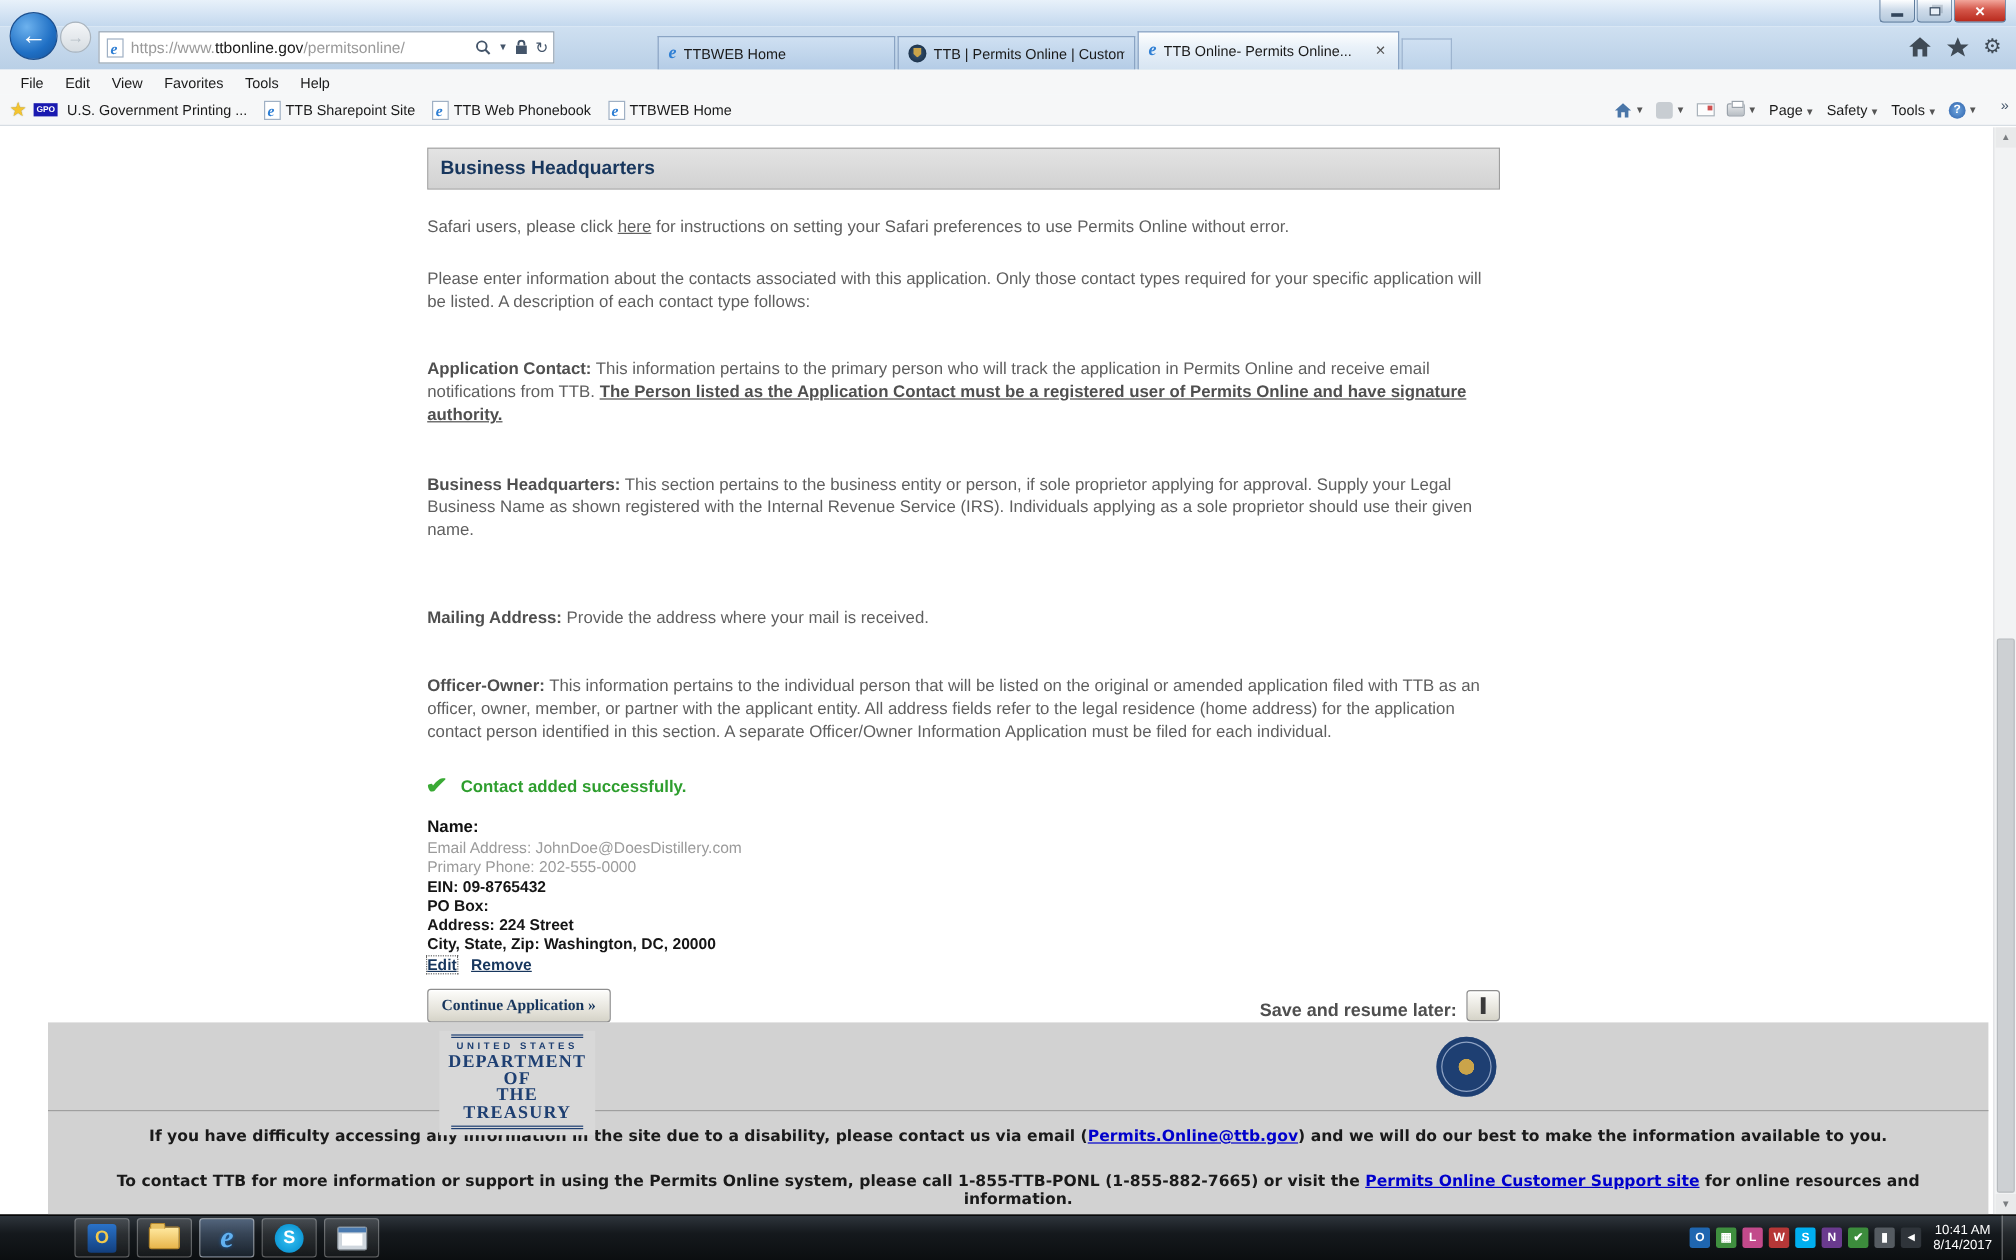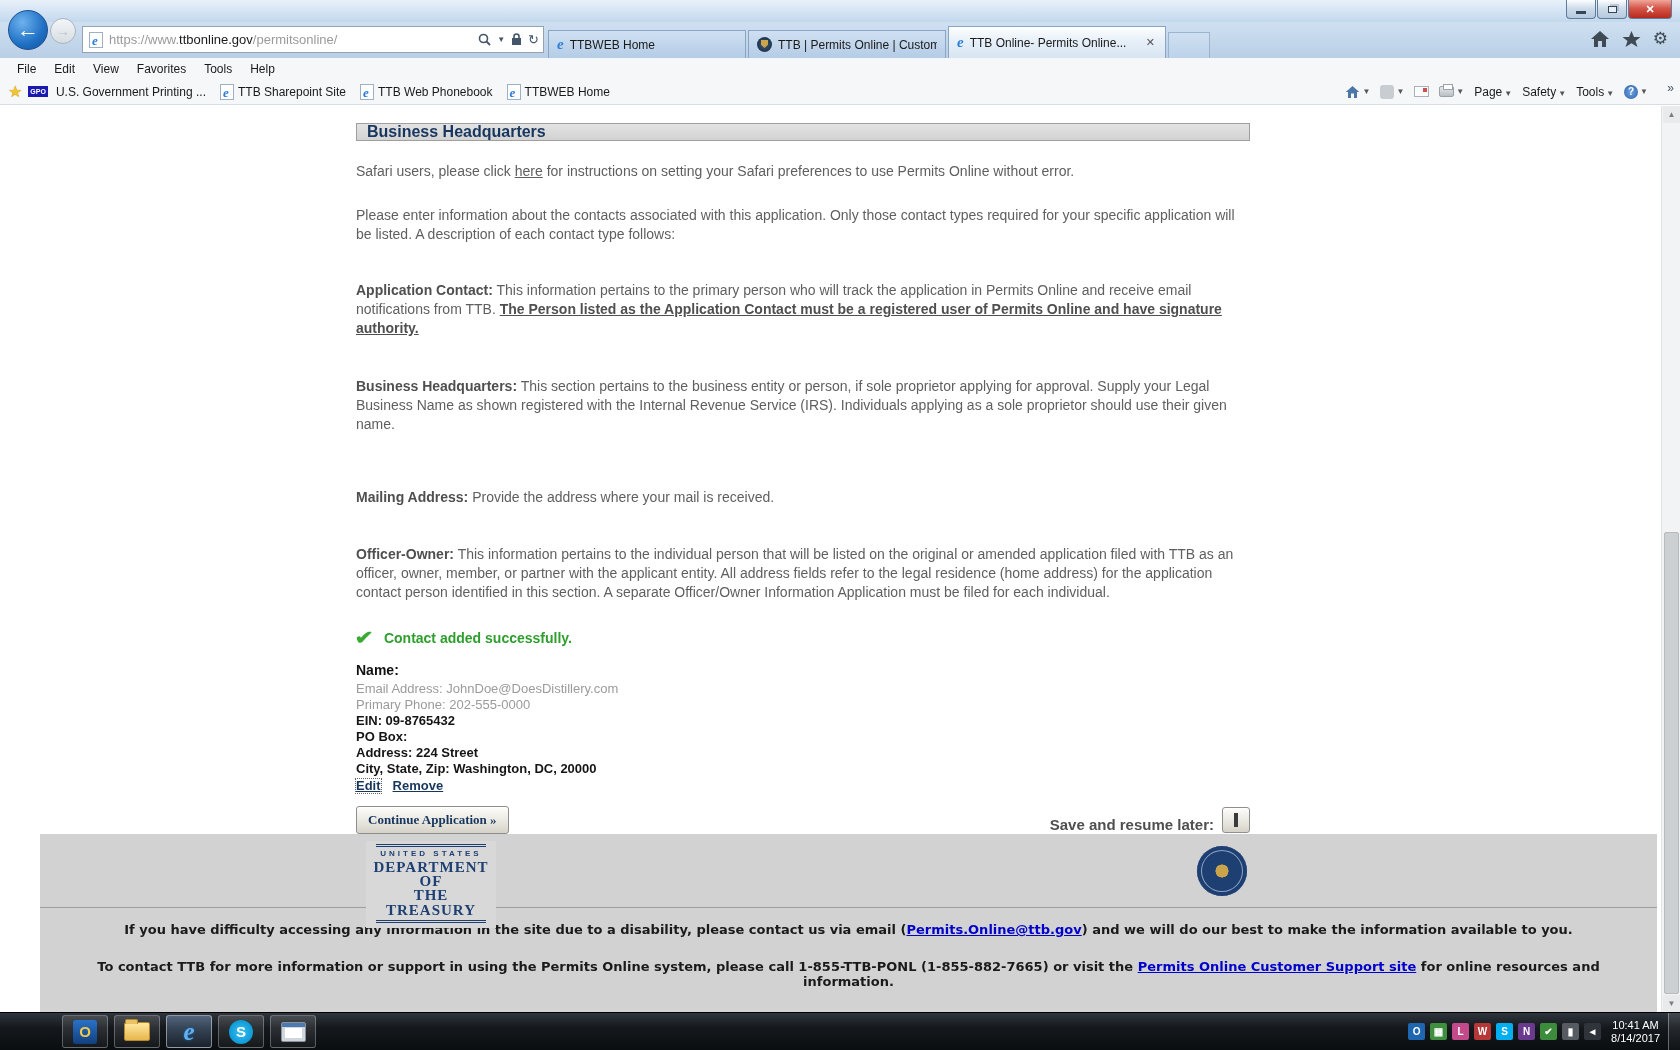--- a/index.html
+++ b/index.html
@@ -19,21 +19,21 @@
   .glyph-restore { width:9px; height:7px; border:1px solid #33465c; box-shadow:2px -2px 0 -0px #33465c33; background:#e8eff7; }
 
   .navband { position:absolute; left:0; top:22px; right:0; height:36px;
     background:linear-gradient(#cfe0f1,#b9cfe6); }
   .nav-back { position:absolute; left:8px; top:-12px; width:40px; height:40px; border-radius:50%;
     background:radial-gradient(circle at 35% 30%, #6db2ee, #1f6fc4 60%, #15529a); border:1px solid #1b4f8f;
     color:#fff; font-size:22px; display:flex; align-items:center; justify-content:center; }
   .nav-fwd { position:absolute; left:50px; top:-4px; width:26px; height:26px; border-radius:50%;
     background:linear-gradient(#f4f6f8,#d7dde2); border:1px solid #aab4bd; color:#b8c0c8; font-size:14px;
     display:flex; align-items:center; justify-content:center; }
-  .addressbar { position:absolute; left:82px; top:4px; width:462px; height:27px; background:#fff;
+  .addressbar { position:absolute; left:82px; top:4px; width:380px; height:27px; background:#fff;
     border:1px solid #8workers; border:1px solid #93a3b3; display:flex; align-items:center; padding:0 4px; }
   .addr-favicon { width:16px; height:16px; margin:0 6px 0 2px; }
   .addr-url { flex:1; font-size:13px; color:#9a9a9a; white-space:nowrap; overflow:hidden; }
   .addr-url .domain { color:#1a1a1a; }
   .addr-icons { display:flex; align-items:center; gap:6px; color:#44556a; }
   .addr-icons .caret { font-size:8px; color:#44556a; }
 
   .tabstrip { position:absolute; left:548px; top:2px; right:80px; height:34px; display:flex; align-items:flex-end; }
   .tab { height:28px; display:flex; align-items:center; padding:0 8px; font-size:12px; color:#1a1a1a;
     background:linear-gradient(#cfe0f2,#b4cce6); border:1px solid #8aa4c4; border-bottom:0; margin-right:2px; width:198px; }
@@ -72,21 +72,21 @@
   
   .viewport { position:absolute; left:0; top:106px; right:0; bottom:0; background:#fff; overflow:hidden; }
   .scrollbar { position:absolute; right:0; top:0; bottom:0; width:19px; background:#f2f3f4; border-left:1px solid #e0e2e4; }
   .sb-arrow { position:absolute; left:1px; width:17px; height:17px; background:#e9eaeb; color:#7a7d80; font-size:8px; text-align:center; line-height:17px; }
   .sb-up { top:0; } .sb-down { bottom:0; }
   .sb-thumb { position:absolute; left:2px; width:15px; top:47%; bottom:18px; background:#cdd0d3; border:1px solid #b6babd; border-radius:2px; }
 
   .page-inner { position:absolute; left:0; right:19px; top:0; bottom:0; overflow:hidden; display:flex; flex-direction:column; }
   .content-col { width:894px; margin-left:356px; padding-top:17px; color:#5f5f5f; font-size:14px; }
 
-  .section-header { height:18px; background:linear-gradient(#e3e3e3,#d2d2d2); border:1px solid #9f9f9f;
+  .section-header { height:35px; background:linear-gradient(#e3e3e3,#d2d2d2); border:1px solid #9f9f9f;
     display:flex; align-items:center; padding-left:10px; color:#17365d; font-weight:bold; font-size:16px; }
 
   .para { margin-top:21px; line-height:19px; }
   .para b { color:#4f4f4f; }
   .link-inline { color:#5f5f5f; text-decoration:underline; }
   .bold-underline { font-weight:bold; text-decoration:underline; color:#4f4f4f; }
 
   .success-row { margin-top:24px; display:flex; align-items:center; gap:12px; }
   .check-icon { color:#3aaa35; font-size:19px; font-weight:bold; transform:scaleX(1.2); }
   .success-text { color:#2e9e2e; font-weight:bold; font-size:14px; }

